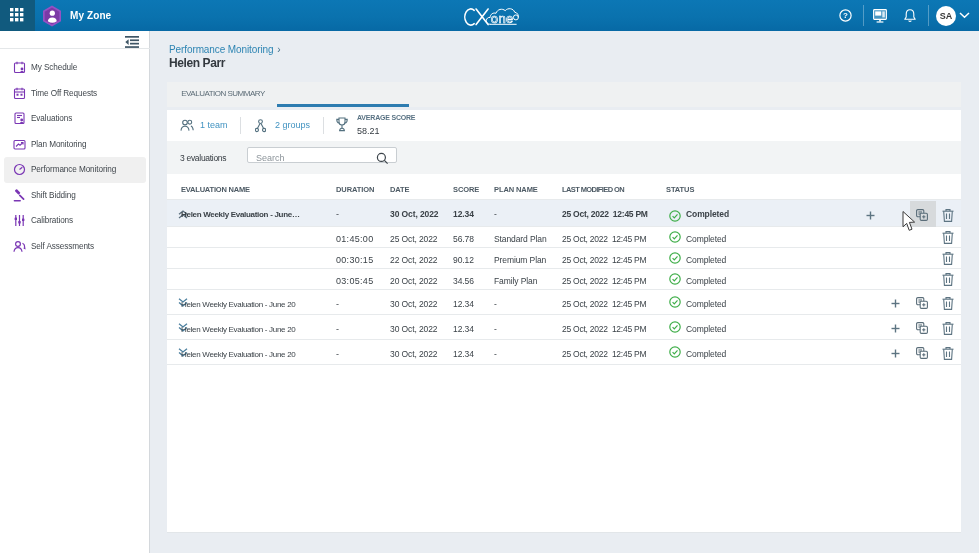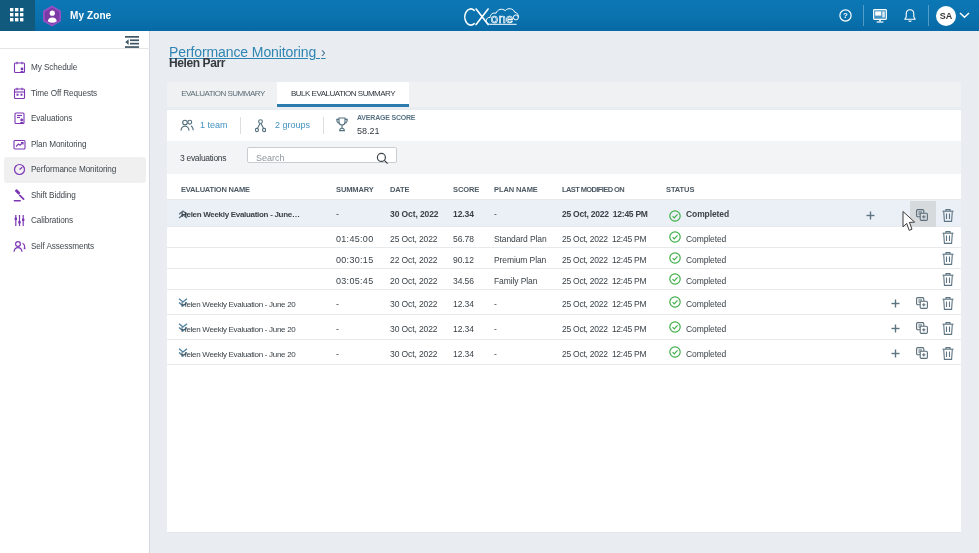--- a/index.html
+++ b/index.html
@@ -21,21 +21,21 @@
 #sidediv { position:absolute; left:0; top:17px; width:150px; height:1px; background:#e4e7e9; }
 #menu { position:absolute; left:0; top:24px; width:150px; }
 .mi { position:relative; height:25.5px; display:flex; align-items:center; }
 .mi svg { position:absolute; left:13px; }
 .mi span { position:absolute; left:31px; font-size:8.2px; letter-spacing:-0.1px; color:#41474d; }
 .mi.active { background:#f0f0f0; border-radius:3px; margin:0 4px; }
 .mi.active svg { left:9px; }
 .mi.active span { left:27px; }
 
 
-#crumb { position:absolute; left:169px; top:44px; font-size:14px; letter-spacing:-0.1px; color:#2e85b3;text-decoration:underline; }
+#crumb { position:absolute; left:169px; top:44px; font-size:10px; letter-spacing:-0.1px; color:#2e85b3; }
 #title { position:absolute; left:169px; top:56px; font-size:12px; letter-spacing:-0.4px; font-weight:700; color:#33393f; }
 
 #tabrow { position:absolute; left:167px; top:82px; width:794px; height:25px; background:#eff1f2; }
 .tab { position:absolute; top:0; height:22px; line-height:23px; text-align:center;
   font-size:8px; letter-spacing:-0.5px; font-weight:400; white-space:nowrap; }
 #tab1 { left:2px; width:108px; color:#5b6b76; }
 #tab2 { left:110px; width:132px; background:#fff; color:#2f363d; }
 #tabline { position:absolute; left:110px; top:22px; width:132px; height:3px; background:#2d7cb0; }
 
 #stats { position:absolute; left:167px; top:110px; width:794px; height:31px; background:#fff; }
@@ -222,21 +222,20 @@
         <span>Self Assessments</span>
       </div>
   </div>
 </div>
 
 <div id="crumb">Performance Monitoring <span style="color:#43718c;margin-left:1px">›</span></div>
 <div id="title">Helen Parr</div>
 
 <div id="tabrow">
   <div class="tab" id="tab1">EVALUATION SUMMARY</div>
-  <div class="tab" id="tab2">BULK EVALUATION SUMMARY</div>
   <div id="tabline"></div>
 </div>
 
 <div id="stats">
   <svg class="abs" style="left:13px;top:9px" width="14" height="13" viewBox="0 0 14 13" fill="none" stroke="#53707f" stroke-width="1.1">
     <circle cx="5" cy="3.6" r="2.3"></circle>
       <path d="M1 11.6 Q1.3 7.3 5 7.3 Q8.7 7.3 9 11.6"></path>
     <circle cx="9.8" cy="3.2" r="1.9"></circle>
       <path d="M10.9 6.9 Q13 7.6 13.2 11.3"></path>
   </svg>
@@ -268,21 +267,21 @@
     <svg class="abs" style="left:128px;top:4px" width="13" height="13" viewBox="0 0 13 13" fill="none" stroke="#3c444b" stroke-width="1.2">
       <circle cx="5.4" cy="5.4" r="4"></circle>
         <line x1="8.4" y1="8.4" x2="11.6" y2="11.6"></line>
     </svg>
   </div>
 </div>
 
 <div id="card">
   <div class="trow hdr" style="height:26px;line-height:31px">
     <div class="cell c-name">EVALUATION NAME</div>
-    <div class="cell c-dur">SUMMARY</div>
+    <div class="cell c-dur">DURATION</div>
     <div class="cell c-date">DATE</div>
     <div class="cell c-score">SCORE</div>
     <div class="cell c-plan">PLAN NAME</div>
     <div class="cell c-mod">LAST MODIFIED ON</div>
     <div class="cell c-stat" style="left:499px">STATUS</div>
   </div>
 
   <div class="trow expanded" style="height:27px;line-height:29px">
     <svg class="abs" style="left:11px;top:10px" width="10" height="9" viewBox="0 0 10 9" fill="none" stroke="#5a6e7c" stroke-width="1.3">
       <polyline points="1,4.2 5,1 9,4.2"></polyline>

